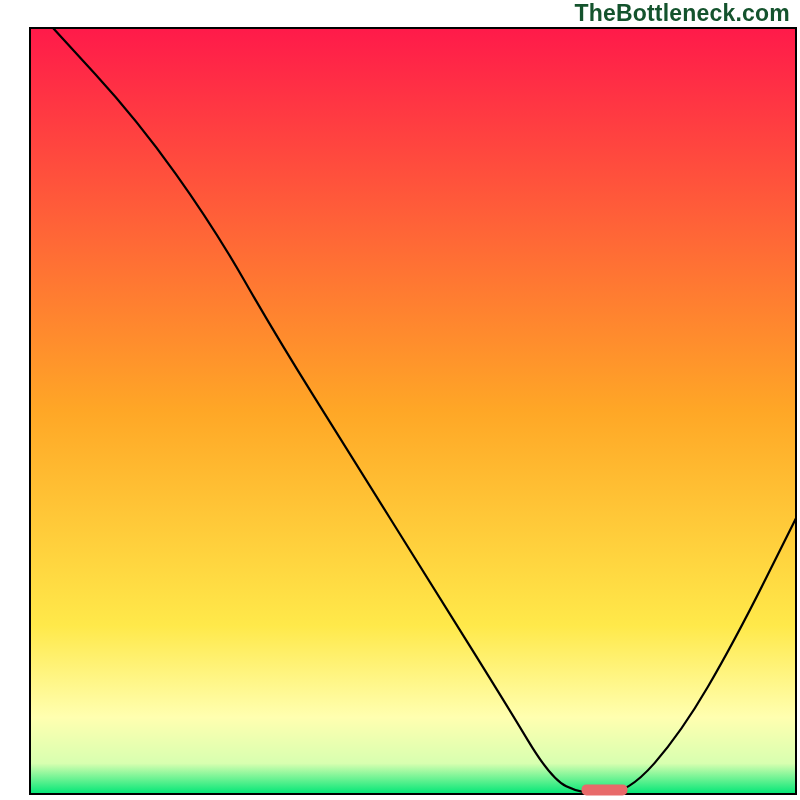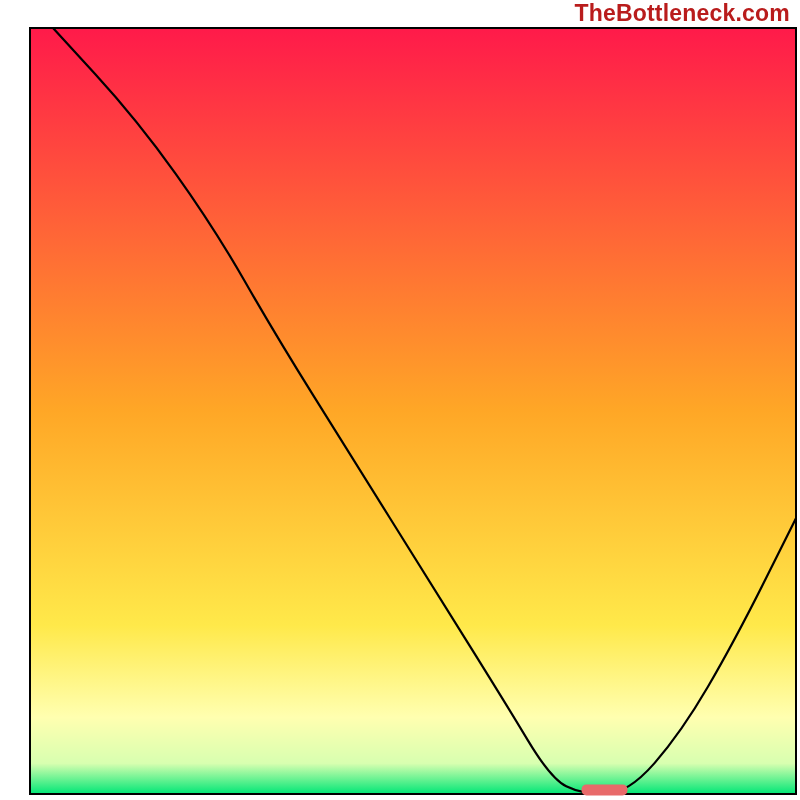--- a/index.html
+++ b/index.html
@@ -14,21 +14,21 @@
     position: relative;
     width: 800px;
     height: 800px;
   }
   .watermark {
     position: absolute;
     top: 0;
     right: 10px;
     font-size: 23px;
     font-weight: bold;
-    color: #b91c1c;
+    color: #14532d;
     letter-spacing: 0.2px;
   }
   svg {
     display: block;
   }
 </style>
 </head>
 <body>
 
 <div class="container">

